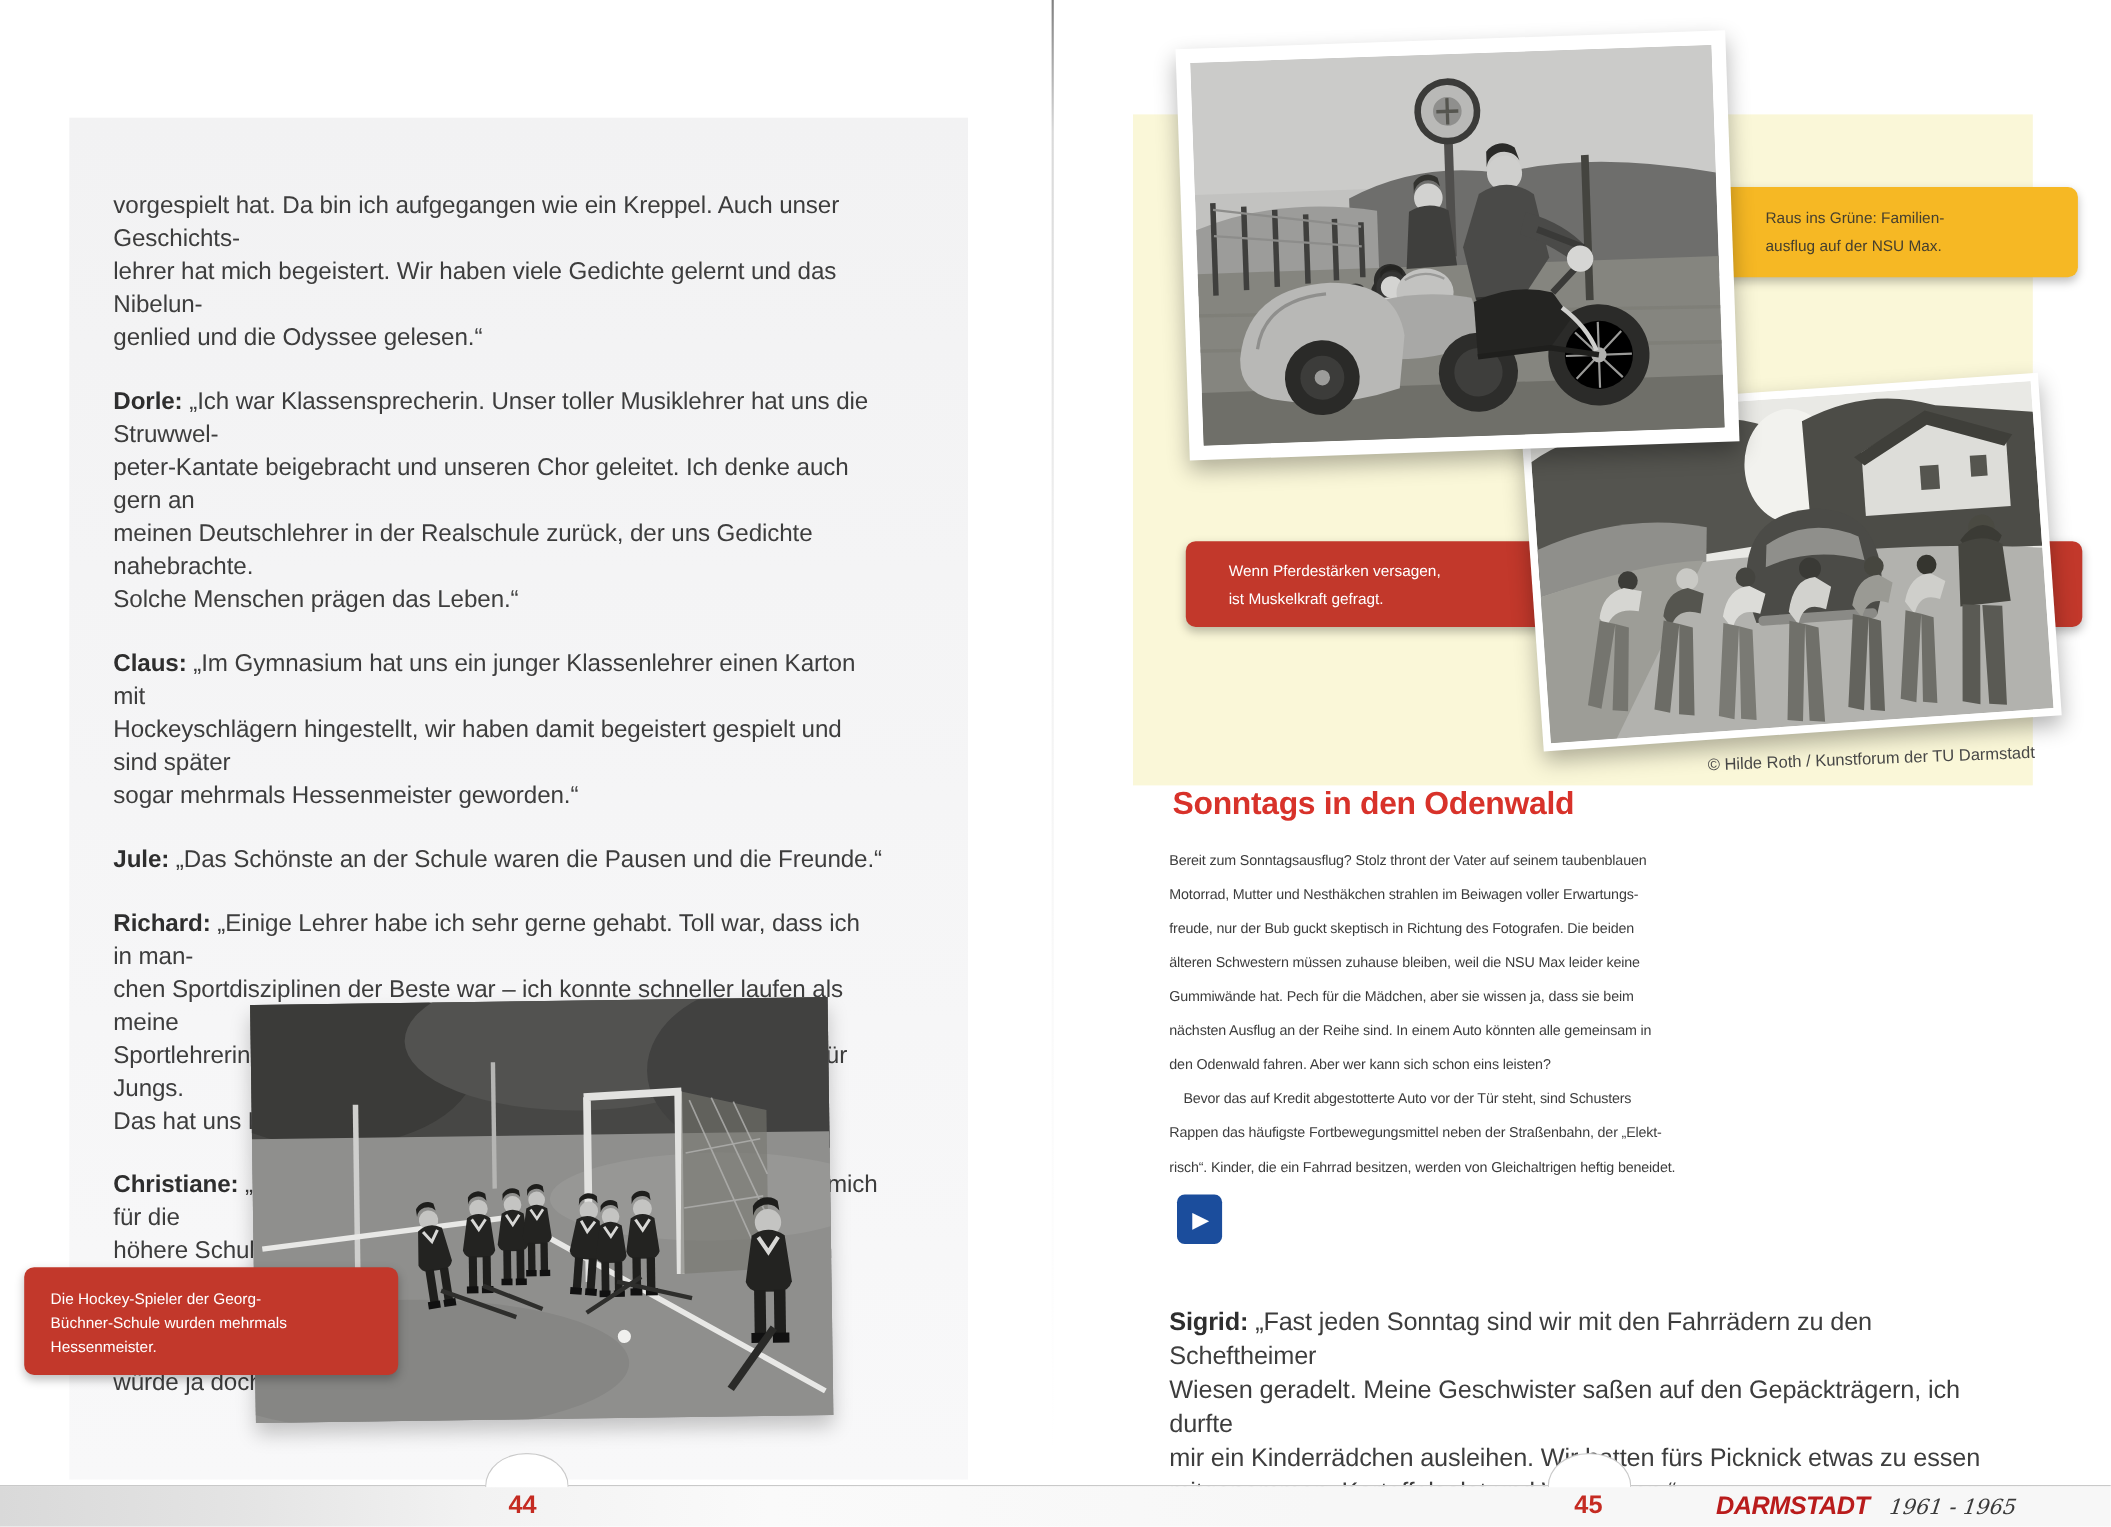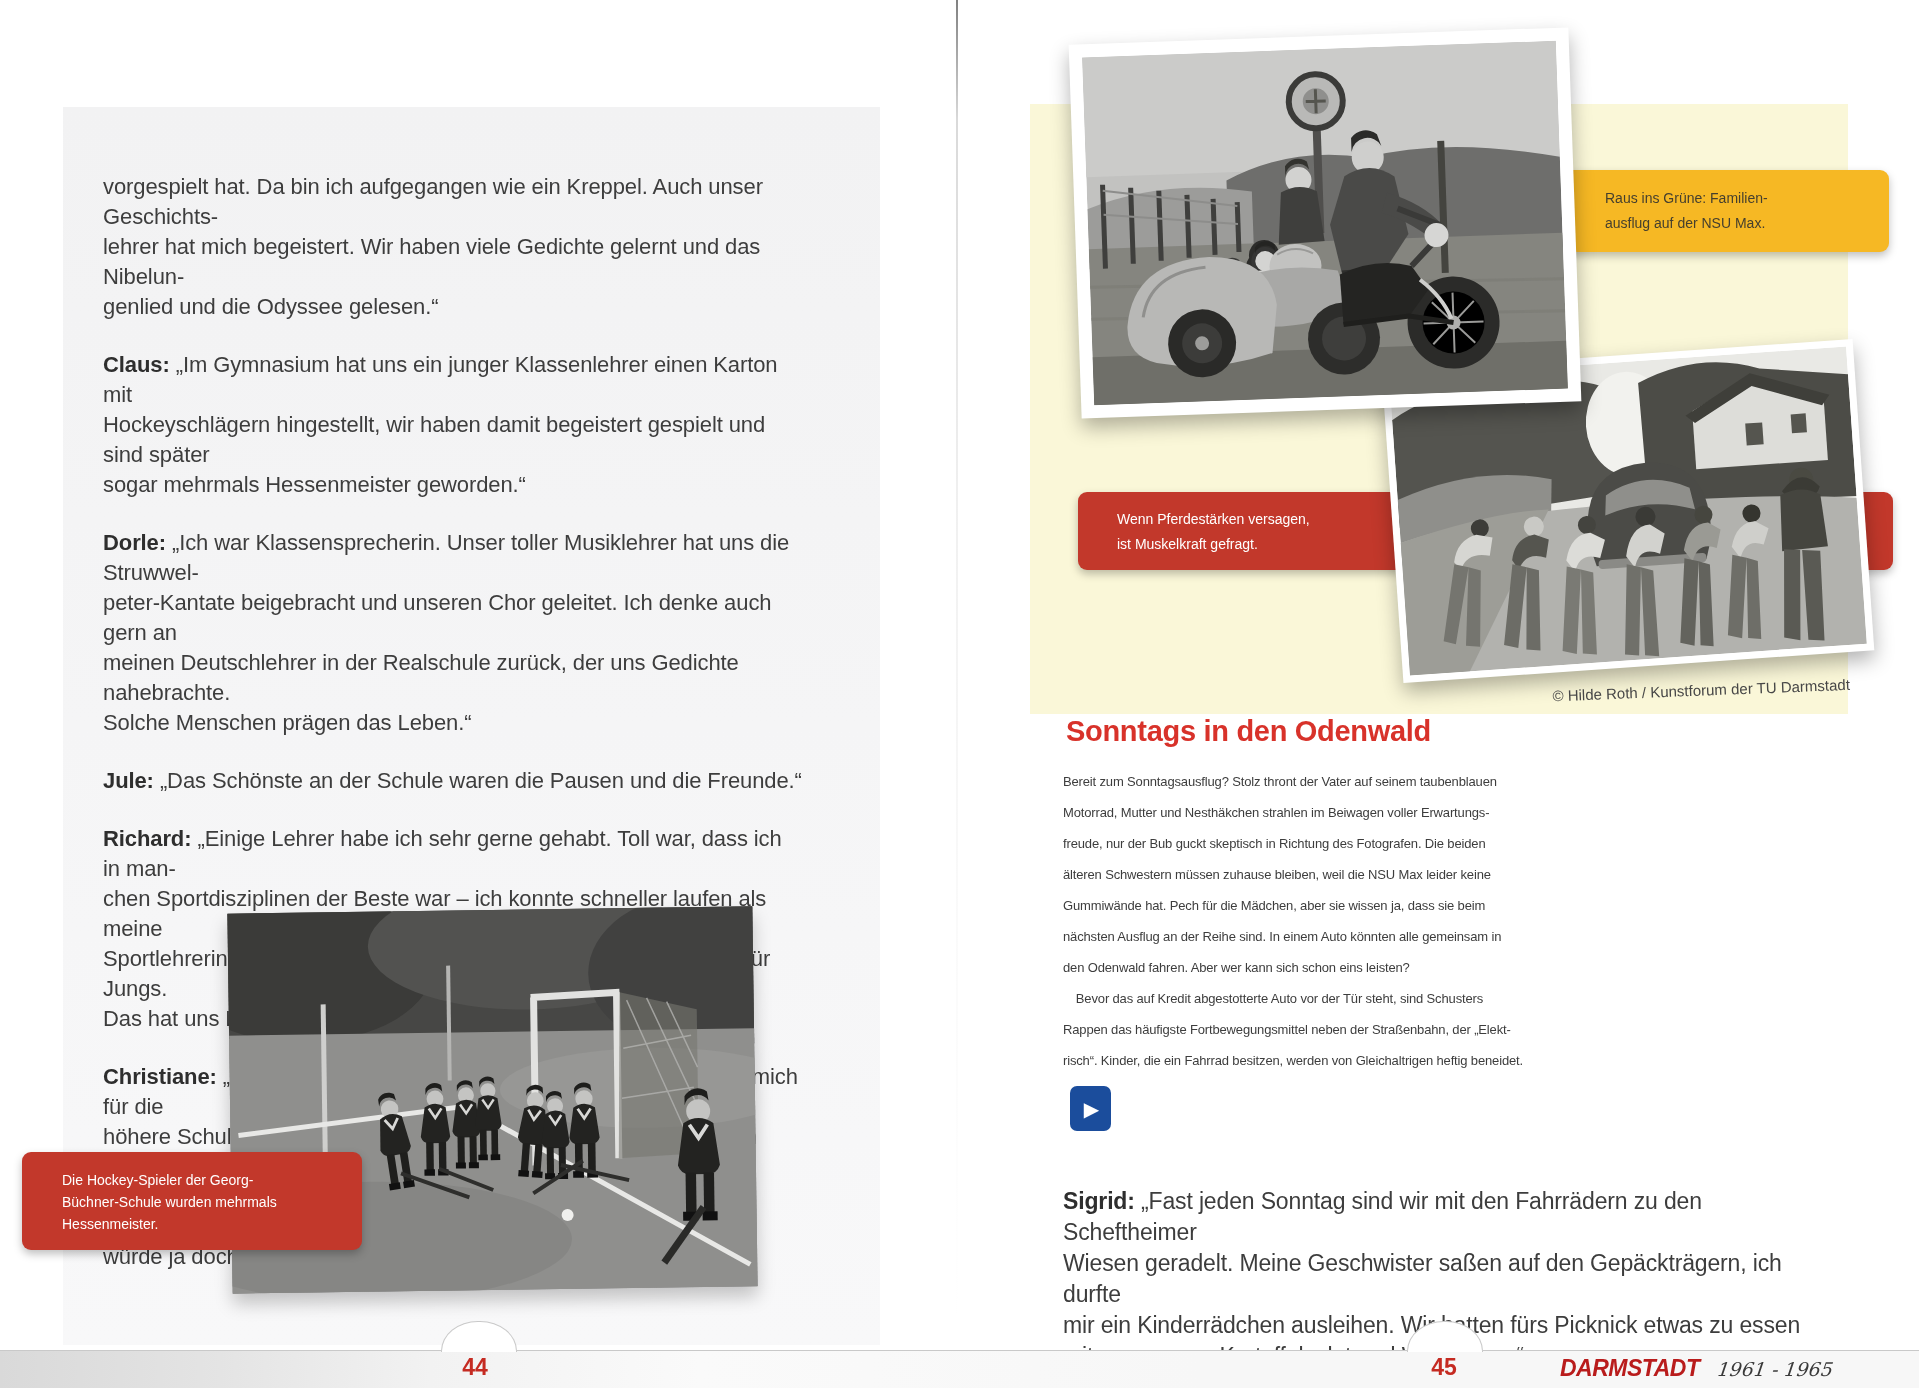--- a/index.html
+++ b/index.html
@@ -16,21 +16,21 @@
   .pl{white-space:pre-line;}
 
   .hockey-photo{left:230px;top:910px;width:525px;height:380px;transform:rotate(-0.8deg);
                 box-shadow:0 10px 18px rgba(0,0,0,.22);background:#777;}
   .hockey-photo svg{display:block;}
 
   .cap{border-radius:9px;box-shadow:0 4px 9px rgba(0,0,0,.25);font-weight:400;
        font-size:14px;line-height:22px;}
   .cap .pl{display:block;}
   .cap-red{background:#c2382b;color:#ffffff;}
-  .cap-hockey{left:22px;top:1152px;width:340px;height:98px;padding:17px 0 0 40px;box-sizing:border-box;z-index:6;}
+  .cap-hockey{left:22px;top:1152px;width:340px;height:98px;padding:17px 0 0 24px;box-sizing:border-box;z-index:6;}
 
   
   .page-edge{left:956px;top:0;width:2px;height:1330px;
              background:linear-gradient(rgba(60,60,60,.65),rgba(120,120,120,.28) 9%,rgba(150,150,150,.14) 38%,rgba(160,160,160,.05) 70%,rgba(160,160,160,0));}
 
   
   .cream{left:1030px;top:104px;width:818px;height:610px;background:#faf7d8;z-index:1;}
   .cap-yellow{left:1555px;top:170px;width:334px;height:82px;background:#f6b824;color:#453f2e;
               padding:16px 0 0 50px;box-sizing:border-box;z-index:2;line-height:25px;}
   .cap-horses{left:1078px;top:492px;width:815px;height:78px;padding:15px 0 0 39px;
@@ -71,27 +71,27 @@
 <body>
 
 <div class="stage">
 
   <div class="abs l-panel"></div>
 
   <div class="abs l-text">
     <p><b></b> <span class="pl">vorgespielt hat. Da bin ich aufgegangen wie ein Kreppel. Auch unser Geschichts-
 lehrer hat mich begeistert. Wir haben viele Gedichte gelernt und das Nibelun-
 genlied und die Odyssee gelesen.“</span></p>
-    <p><b>Claus:</b> <span class="pl">„Im Gymnasium hat uns ein junger Klassenlehrer einen Karton mit
-Hockeyschlägern hingestellt, wir haben damit begeistert gespielt und sind später
-sogar mehrmals Hessenmeister geworden.“</span></p>
     <p><b>Dorle:</b> <span class="pl">„Ich war Klassensprecherin. Unser toller Musiklehrer hat uns die Struwwel-
 peter-Kantate beigebracht und unseren Chor geleitet. Ich denke auch gern an
 meinen Deutschlehrer in der Realschule zurück, der uns Gedichte nahebrachte.
 Solche Menschen prägen das Leben.“</span></p>
+    <p><b>Claus:</b> <span class="pl">„Im Gymnasium hat uns ein junger Klassenlehrer einen Karton mit
+Hockeyschlägern hingestellt, wir haben damit begeistert gespielt und sind später
+sogar mehrmals Hessenmeister geworden.“</span></p>
     <p><b>Jule:</b> <span class="pl">„Das Schönste an der Schule waren die Pausen und die Freunde.“</span></p>
     <p><b>Richard:</b> <span class="pl">„Einige Lehrer habe ich sehr gerne gehabt. Toll war, dass ich in man-
 chen Sportdisziplinen der Beste war – ich konnte schneller laufen als meine
 Sportlehrerin. In den Sechzigerjahren gab es auch mal Kochkurse für Jungs.
 Das hat uns Haudegen wider Erwarten so richtig Spaß gemacht.“</span></p>
     <p><b>Christiane:</b> <span class="pl">„Meine Lehrerin hat sich für uns Kinder eingesetzt und mich für die
 höhere Schule empfohlen, aber meine Eltern wollten mir den weiten Weg in die
 Lichtenbergschule ersparen, und so kam ich in die Realschule. Sie meinten, ich
 würde ja doch heiraten und bräuchte keine höhere Bildung.“</span></p>
   </div>

